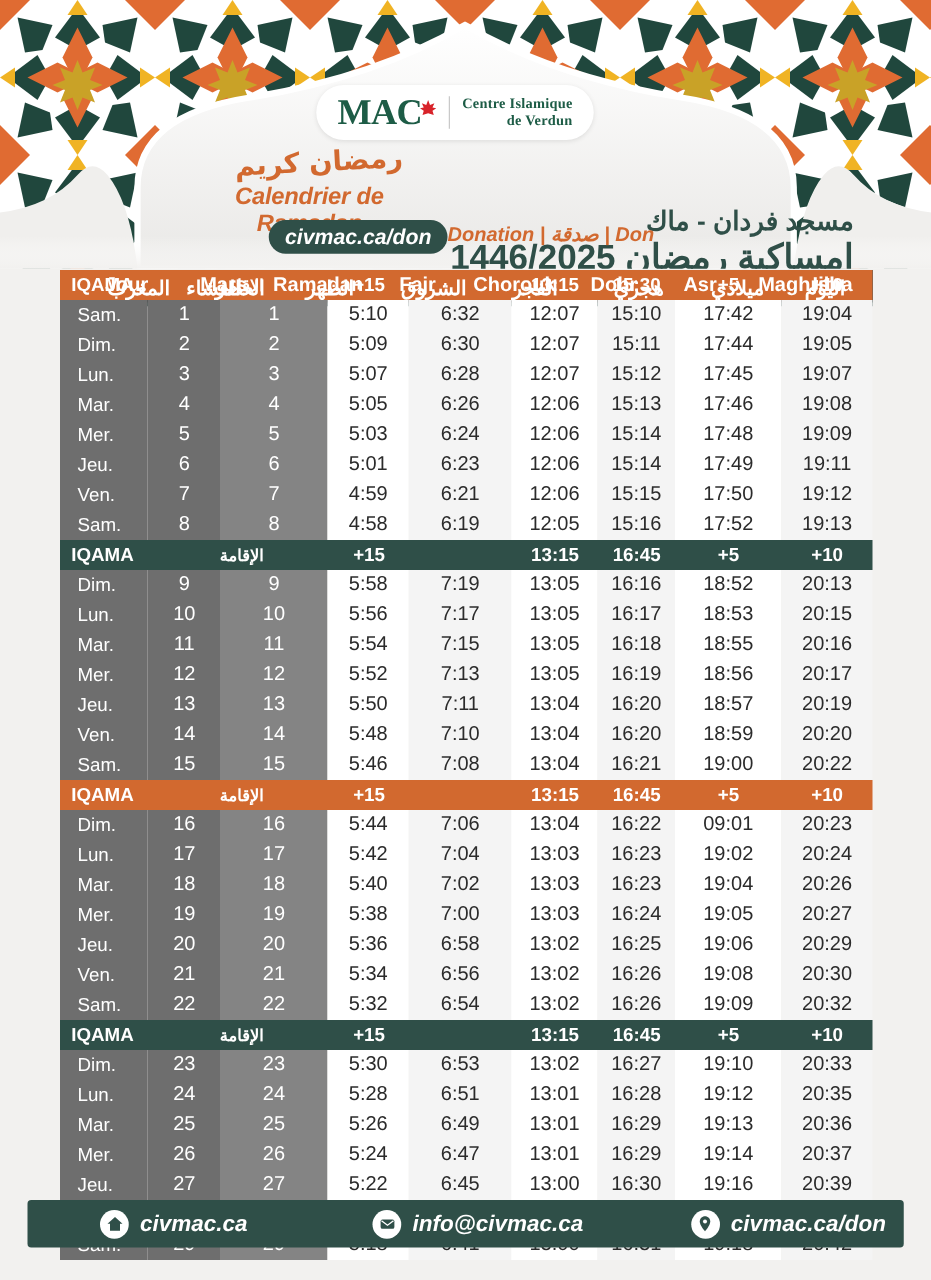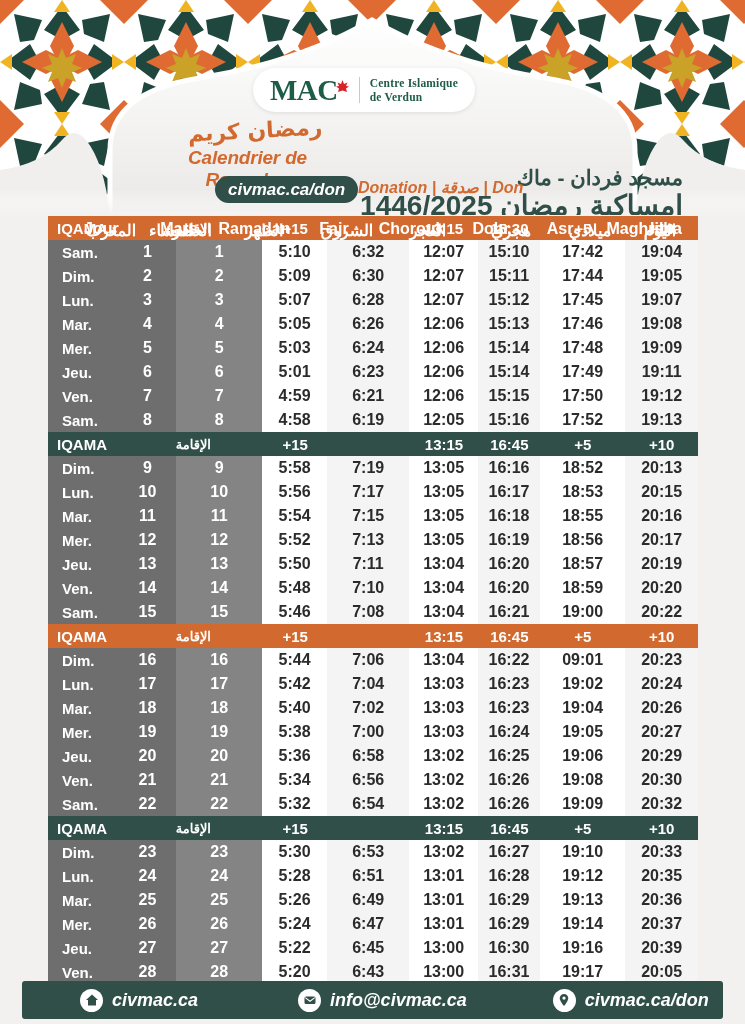--- a/index.html
+++ b/index.html
@@ -29,20 +29,21 @@
   #logo .mac {
     font-family:"Liberation Serif", serif;
     font-size:29px; font-weight:bold; color:#1d5c46;
     letter-spacing:-0.5px; line-height:1; position:relative;
   }
   #logo .divider { width:1px; height:26px; background:#c9c9c9; }
   #logo .sub {
     font-family:"Liberation Serif", serif;
     font-size:11.5px; font-weight:bold; color:#1d5c46; line-height:1.25;
     letter-spacing:.2px;
+    text-align:right;
   }
 
   .ar-title {
     position:absolute; right:62px; top:118px; width:330px;
     text-align:right; color:#2f4f48; direction:rtl;
     font-weight:bold; line-height:1.12;margin-top:48px;
   }
   .ar-title .l1 { font-size:21px; }
   .ar-title .l2 { font-size:28px; }
 
@@ -96,30 +97,30 @@
   .hdr-fr { height:26px; background:#1f1f1f; color:#ffffff; font-size:16px; font-weight:bold; }
 
   
   .iqama { height:24px; color:#ffffff; font-size:15px; font-weight:bold;align-items:center; }
   .iqama.orange { background:#d2692f; }
   .iqama.green  { background:#2f4f48; }
   .iqama .lab { justify-content:flex-start; padding-left:9px; }
   .iqama .arlab { justify-content:flex-end; padding-right:16px; direction:rtl; font-size:13px;}
 
   
-  .drow { height:24px; font-size:16px; font-weight:bold; color:#2b2b2b; }
+  .drow { height:24px; font-size:16px; font-weight:normal; color:#2b2b2b; }
   .drow .dayc  { background:#6e6e6e; color:#ffffff; justify-content:flex-start; padding-left:14px; font-size:15px;}
   .drow .greg  { background:#6e6e6e; color:#ffffff; }
   .drow .hij   { background:#848484; color:#ffffff; }
   .drow .t0 { background:#ffffff; }
   .drow .t1 { background:#f4f4f4; }
 
   
   #footer {
-    position:absolute; left:22px; top:981px; width:701px; height:38px;
+    position:absolute; left:22px; top:960px; width:701px; height:38px;
     background:#2f4f48; border-radius:3px;
     display:flex; align-items:center;
   }
   .fitem { display:flex; align-items:center; gap:9px; color:#ffffff;
            font-size:18px; font-weight:bold; font-style:italic; }
   .fi1 { margin-left:58px; }
   .fi2 { margin-left:100px; }
   .fi3 { margin-left:86px; }
   .ficon { width:23px; height:23px; border-radius:50%; background:#ffffff;
            display:flex; align-items:center; justify-content:center; }

